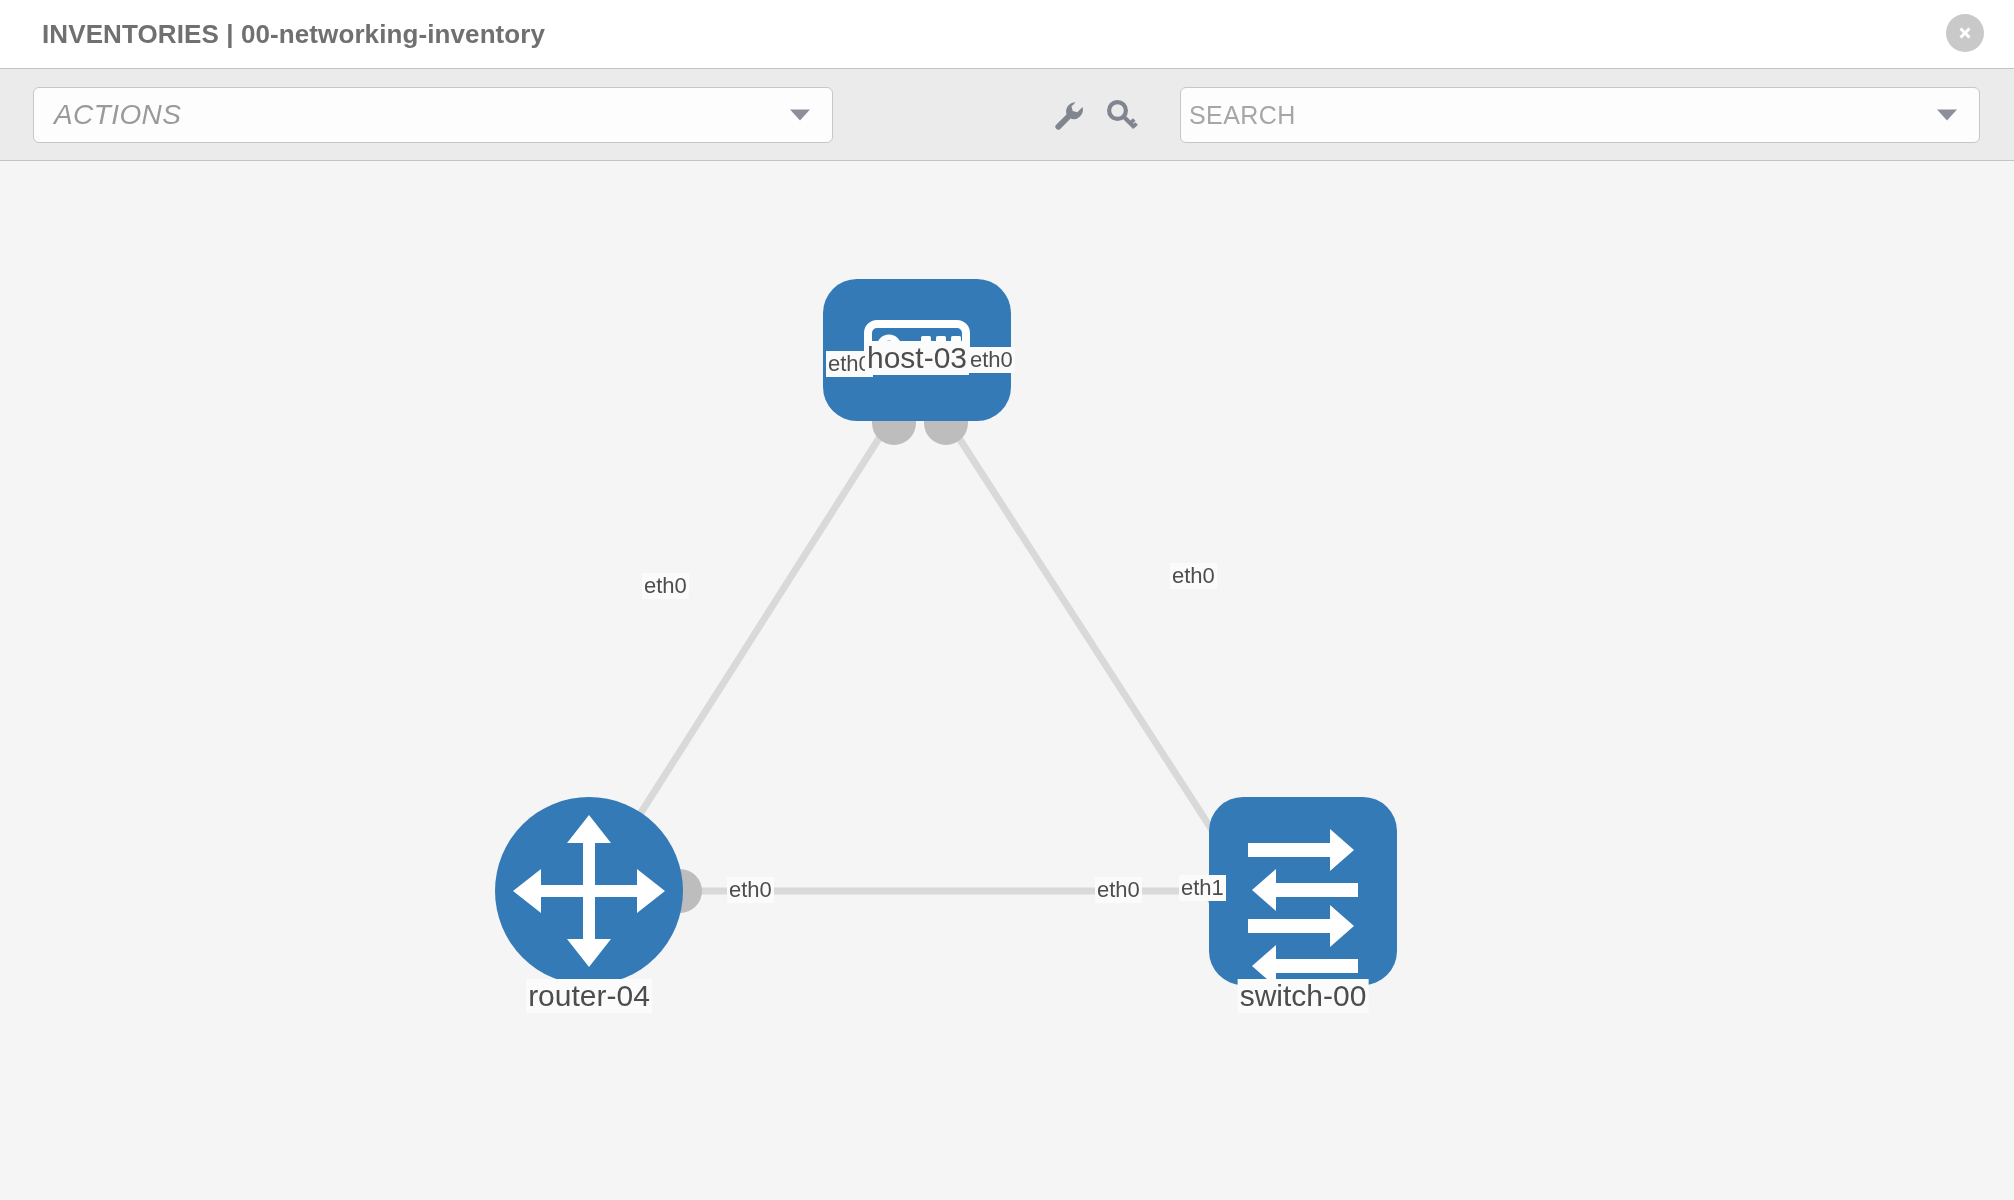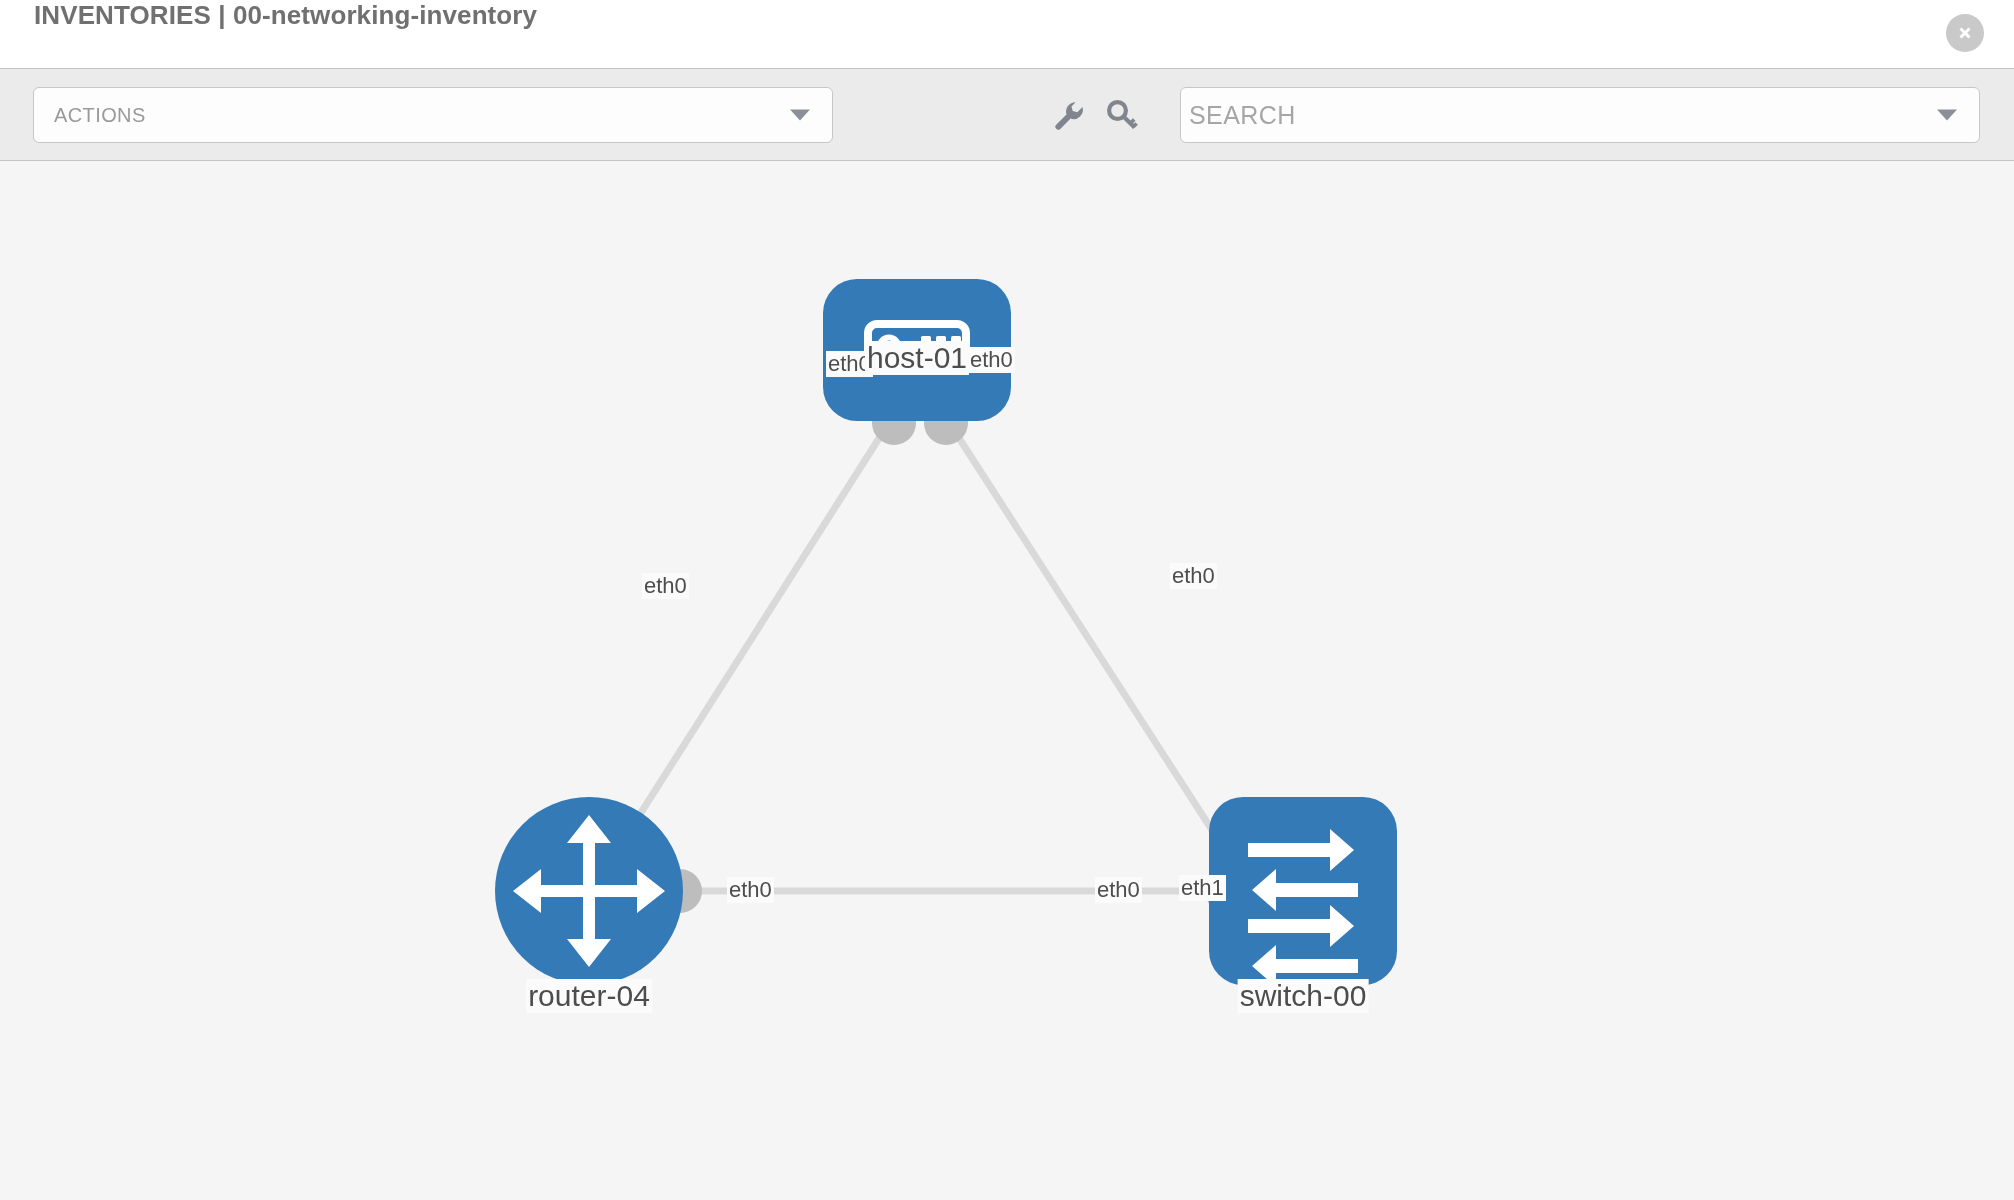--- a/index.html
+++ b/index.html
@@ -20,20 +20,22 @@
   }
 
   
   .header {
     position: absolute;
     top: 0; left: 0;
     width: 2014px;
     height: 68px;
     background: #ffffff;
     display: flex;
+    align-items: center;
+    padding-left: 8px;
   }
   .header-title {
     margin-left: 34px;
     font-size: 26px;
     font-weight: bold;
     color: #707070;
     letter-spacing: 0.1px;
     white-space: nowrap;
   }
   .close-btn {
@@ -72,23 +74,24 @@
     height: 56px;
     background: #fdfdfd;
     border: 1px solid #c7c7c7;
     border-radius: 6px;
     display: flex;
     align-items: center;
     cursor: pointer;
   }
   .actions-select .sel-label {
     margin-left: 20px;
-    font-size: 20px;
+    font-size: 28px;
     color: #9a9a9a;
     letter-spacing: 0.4px;
+    font-style: italic;
   }
   .caret {
     position: absolute;
     right: 22px;
     top: 50%;
     transform: translateY(-50%);
     width: 0; height: 0;
     border-left: 10px solid transparent;
     border-right: 10px solid transparent;
     border-top: 11px solid #8b8f99;
@@ -271,18 +274,18 @@
     </svg>
 
     <div class="link-label" style="left:826px; top:190px;">eth0</div>
     <div class="link-label" style="left:968px; top:186px;">eth0</div>
     <div class="link-label" style="left:642px; top:412px;">eth0</div>
     <div class="link-label" style="left:1170px; top:402px;">eth0</div>
     <div class="link-label" style="left:727px; top:716px;">eth0</div>
     <div class="link-label" style="left:1095px; top:716px;">eth0</div>
     <div class="link-label" style="left:1179px; top:714px;">eth1</div>
 
-    <div class="node-label" style="left:917px; top:180px;">host-01</div>
+    <div class="node-label" style="left:917px; top:180px;">host-03</div>
     <div class="node-label" style="left:589px; top:818px;">router-04</div>
     <div class="node-label" style="left:1303px; top:818px;">switch-00</div>
 
   </div>
 </div>
 
 </body></html>

